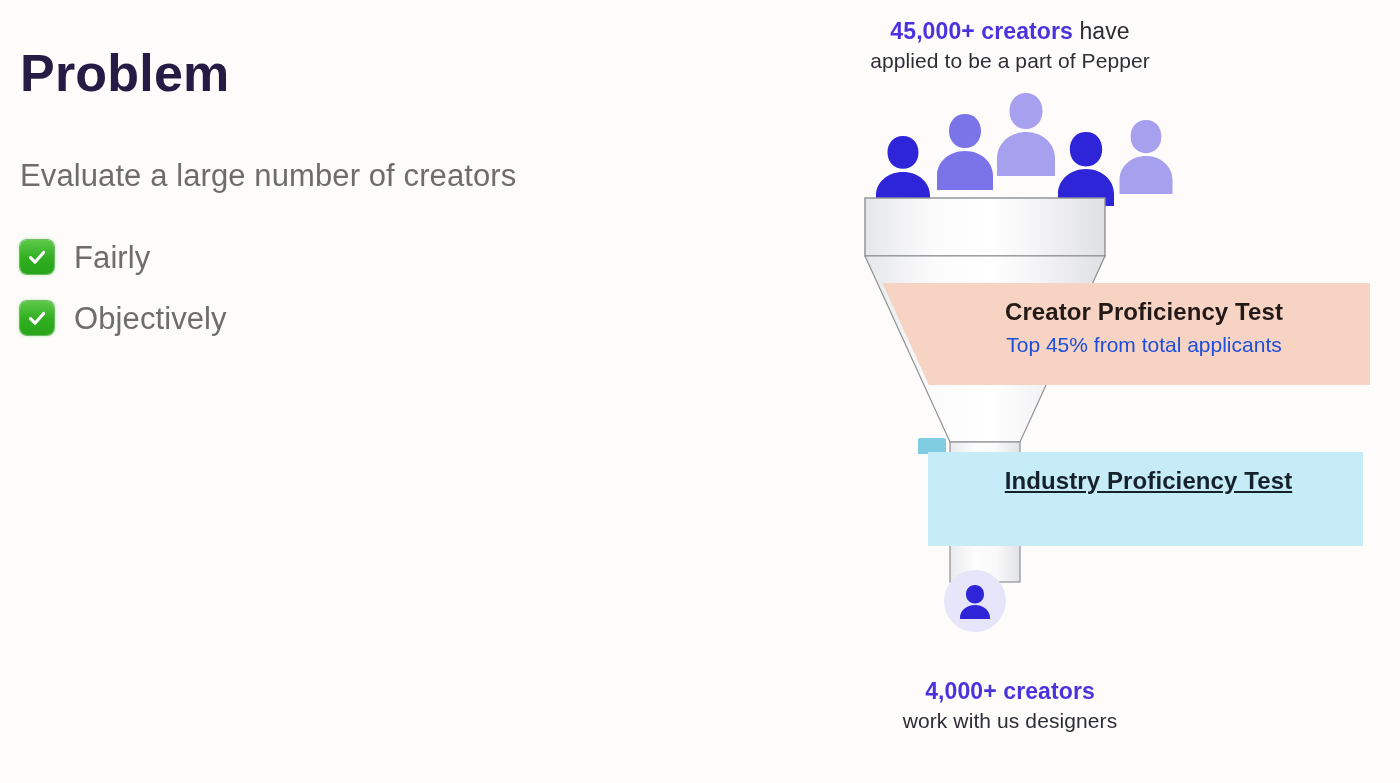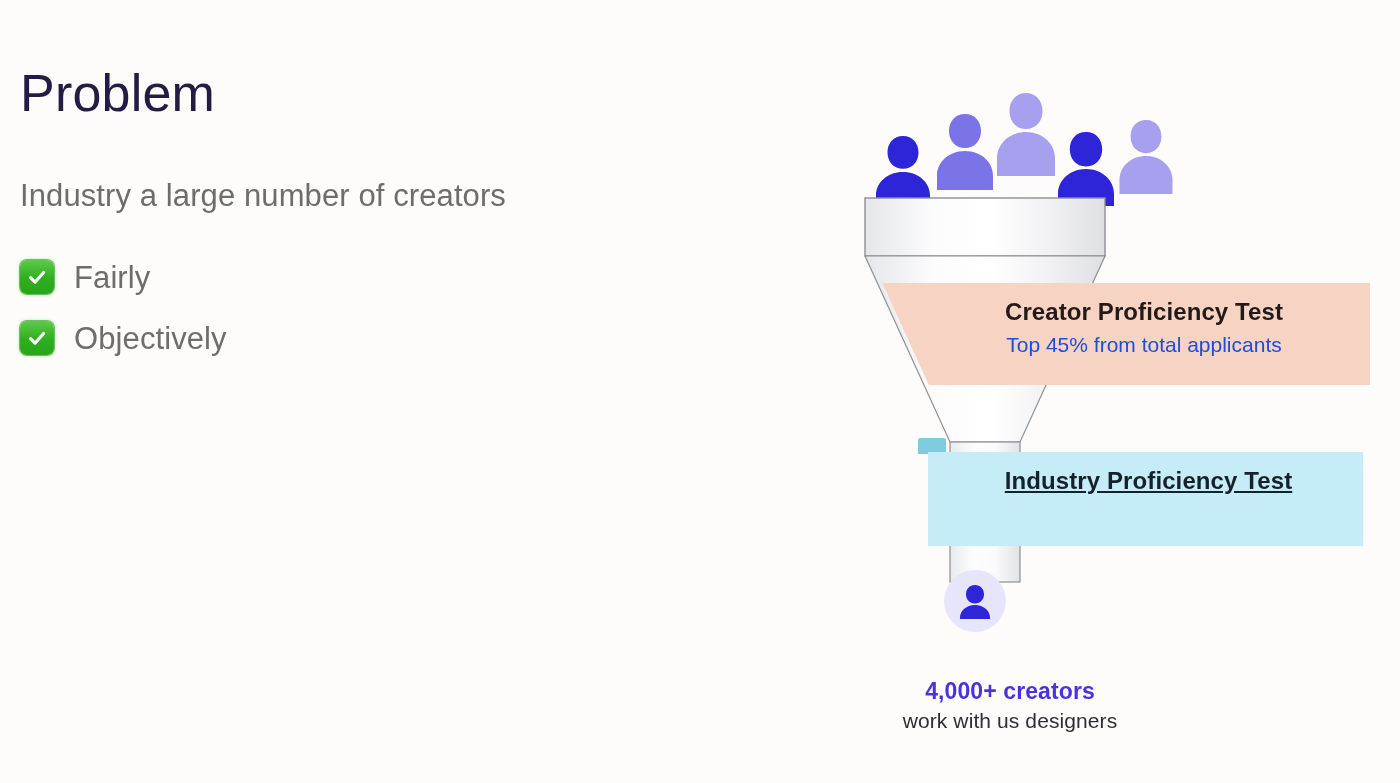--- a/index.html
+++ b/index.html
@@ -9,25 +9,24 @@
     font-family:"Liberation Sans", sans-serif;
     overflow:hidden;
   }
   .slide { position:relative; width:1400px; height:783px; background:#fdfcfa; }
 
   
   .left-col { position:absolute; left:20px; top:45px; width:700px; }
 
   .page-title {
     font-size:52px;
-    font-weight:400;
+    font-weight:700;
     color:#241c45;
     letter-spacing:0.2px;
     line-height:1.1;
-    margin-top:20px;
   }
 
   .lead-text {
     margin-top:48px;
     font-size:31px;
     line-height:1.68;
     color:#6d6d6d;
     font-weight:400;
     letter-spacing:0.1px;
   }
@@ -139,21 +138,21 @@
 </head>
 <body>
 
 <div class="slide">
 
   <div class="left-col">
 
     <div class="page-title">Problem</div>
 
     <div class="lead-text">
-      <span>Industry a large number of creators</span>
+      <span>Evaluate a large number of creators</span>
     </div>
 
     <div class="check-list">
 
       <div class="check-item">
         <span class="check-box">
           <svg width="22" height="22" viewBox="0 0 22 22" aria-hidden="true">
             <path d="M4.5 11.6 L9 16.2 L17.6 6.4" fill="none" stroke="#ffffff" stroke-width="3.1" stroke-linecap="round" stroke-linejoin="round"></path>
           </svg>
         </span>
@@ -168,20 +167,24 @@
         </span>
         <span class="check-label">Objectively</span>
       </div>
 
 
     </div>
   </div>
 
   <div class="funnel-area">
 
+    <div class="cap cap-top">
+      <div class="line1"><span class="hl">45,000+ creators</span><span> have</span></div>
+      <div class="line2">applied to be a part of Pepper</div>
+    </div>
 
     <div class="people">
       <svg class="person" style="left:18px;  bottom:0px;" width="60" height="74" viewBox="0 0 60 74">
         <path d="M30 4c-9.5 0-15.5 7.2-15.5 16.4 0 9 6 16.4 15.5 16.4s15.5-7.4 15.5-16.4C45.5 11.2 39.5 4 30 4z
                  M30 40C14.5 40 3 50.5 3 63.5V74h54V63.5C57 50.5 45.5 40 30 40z" fill="#2e24d8"></path>
       </svg>
 
       <svg class="person" style="left:80px; bottom:16px;" width="60" height="80" viewBox="0 0 60 80">
         <path d="M30 4c-9.8 0-16 7.4-16 17s6.2 17 16 17 16-7.4 16-17S39.8 4 30 4z
                  M30 41C14 41 2 52 2 65.5V80h56V65.5C58 52 46 41 30 41z" fill="#7b74e8"></path>

